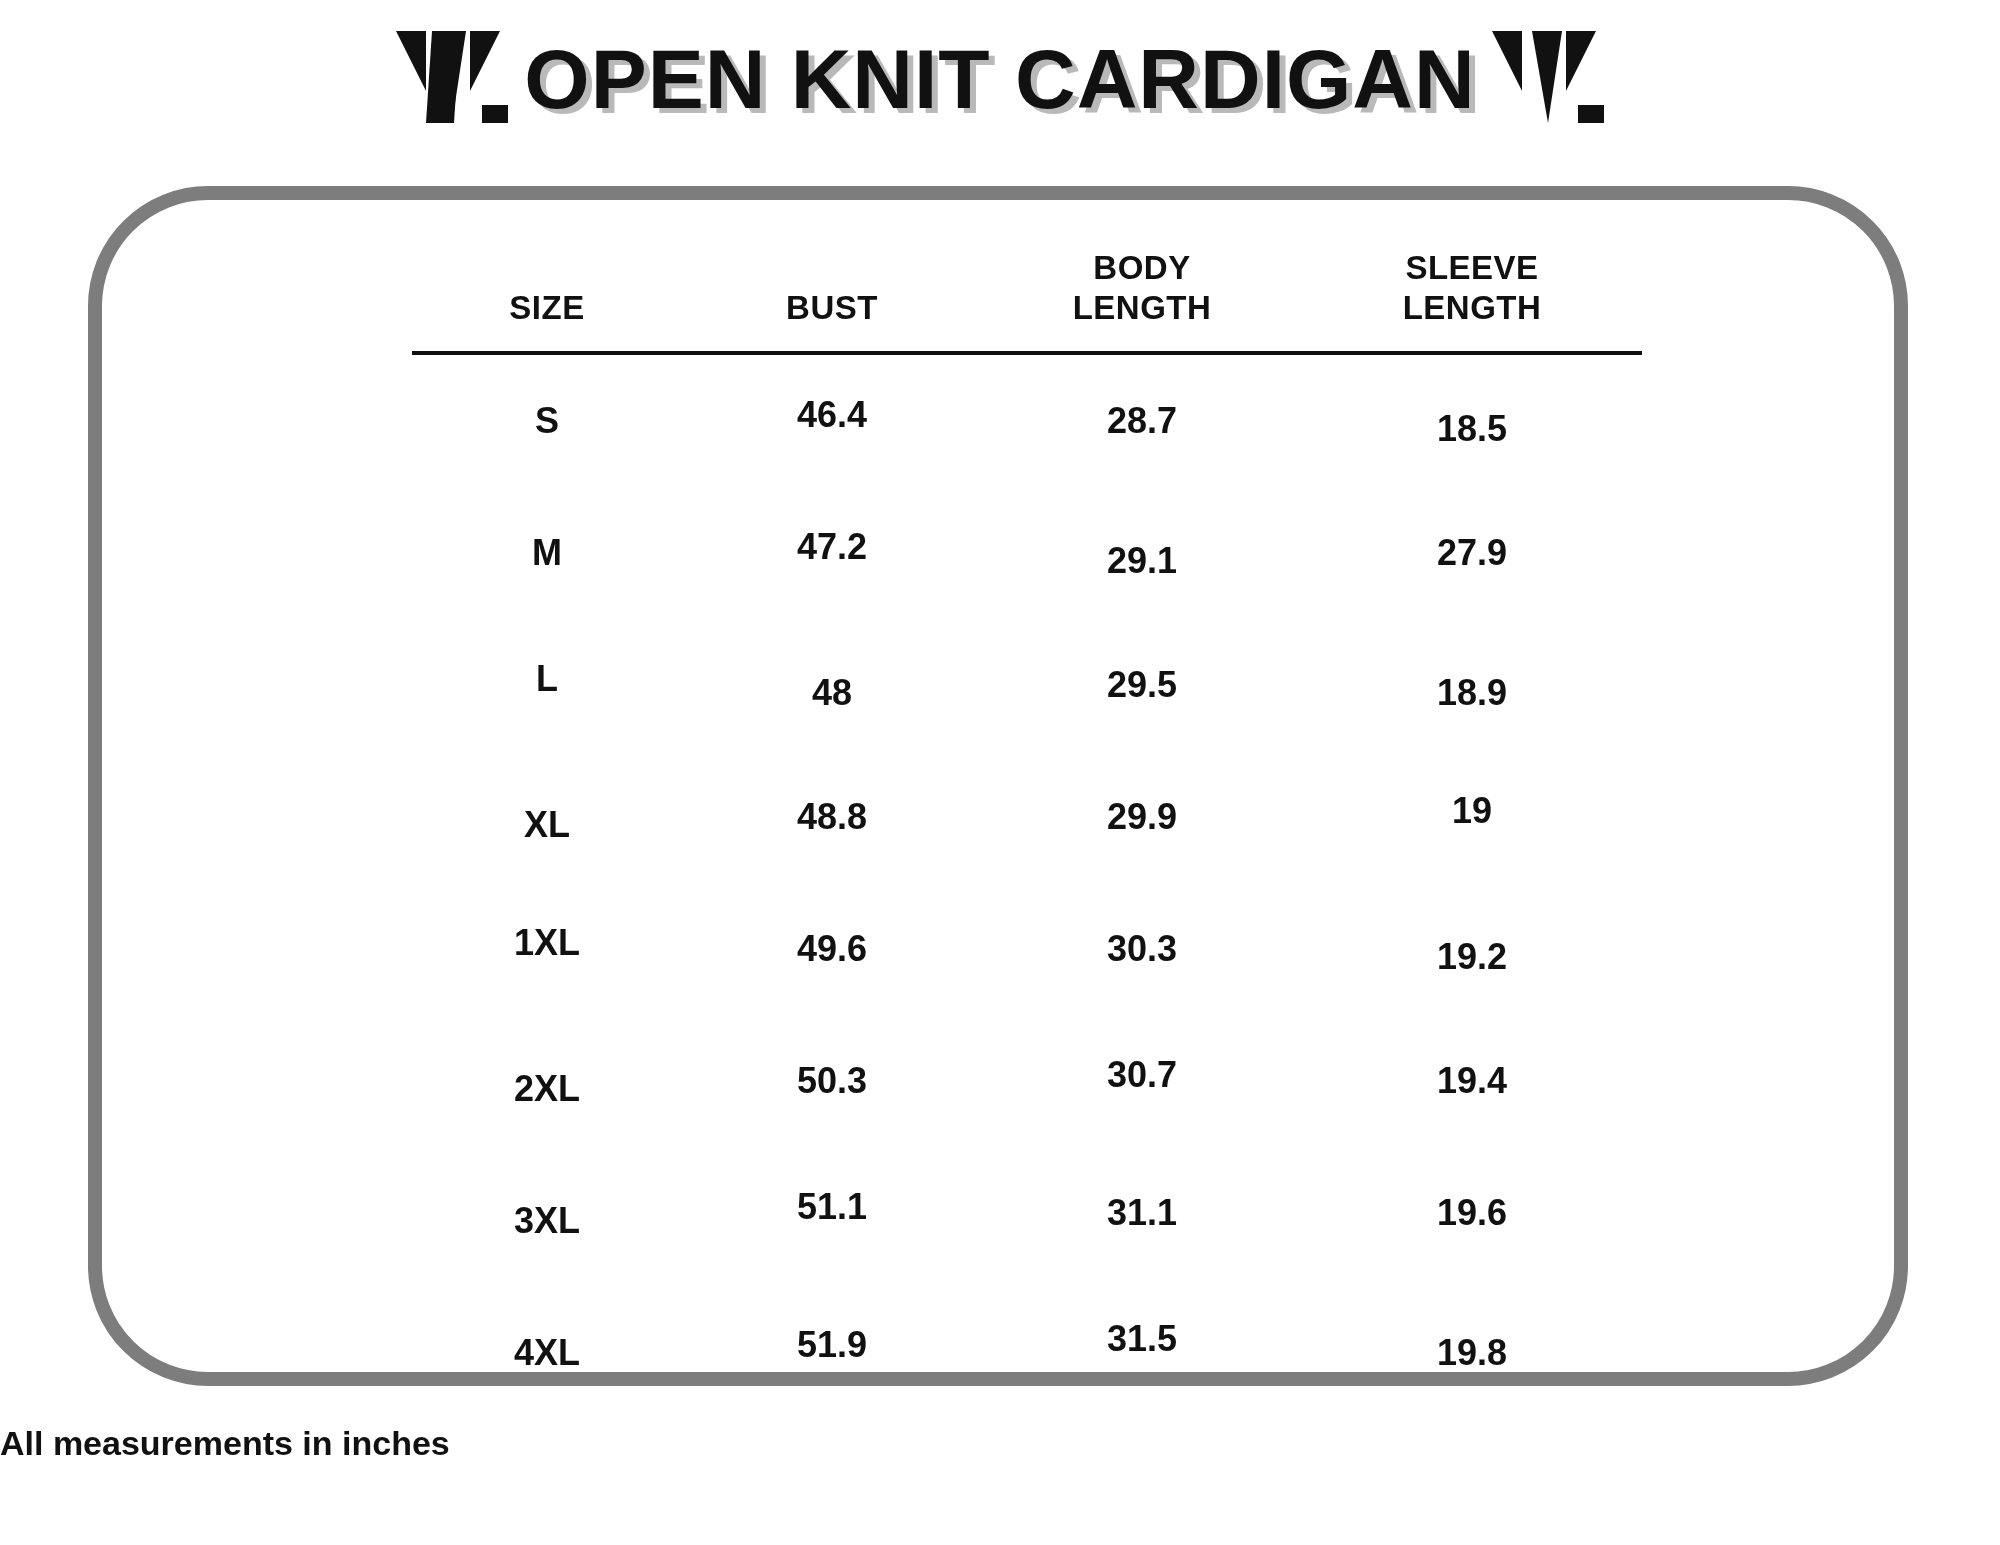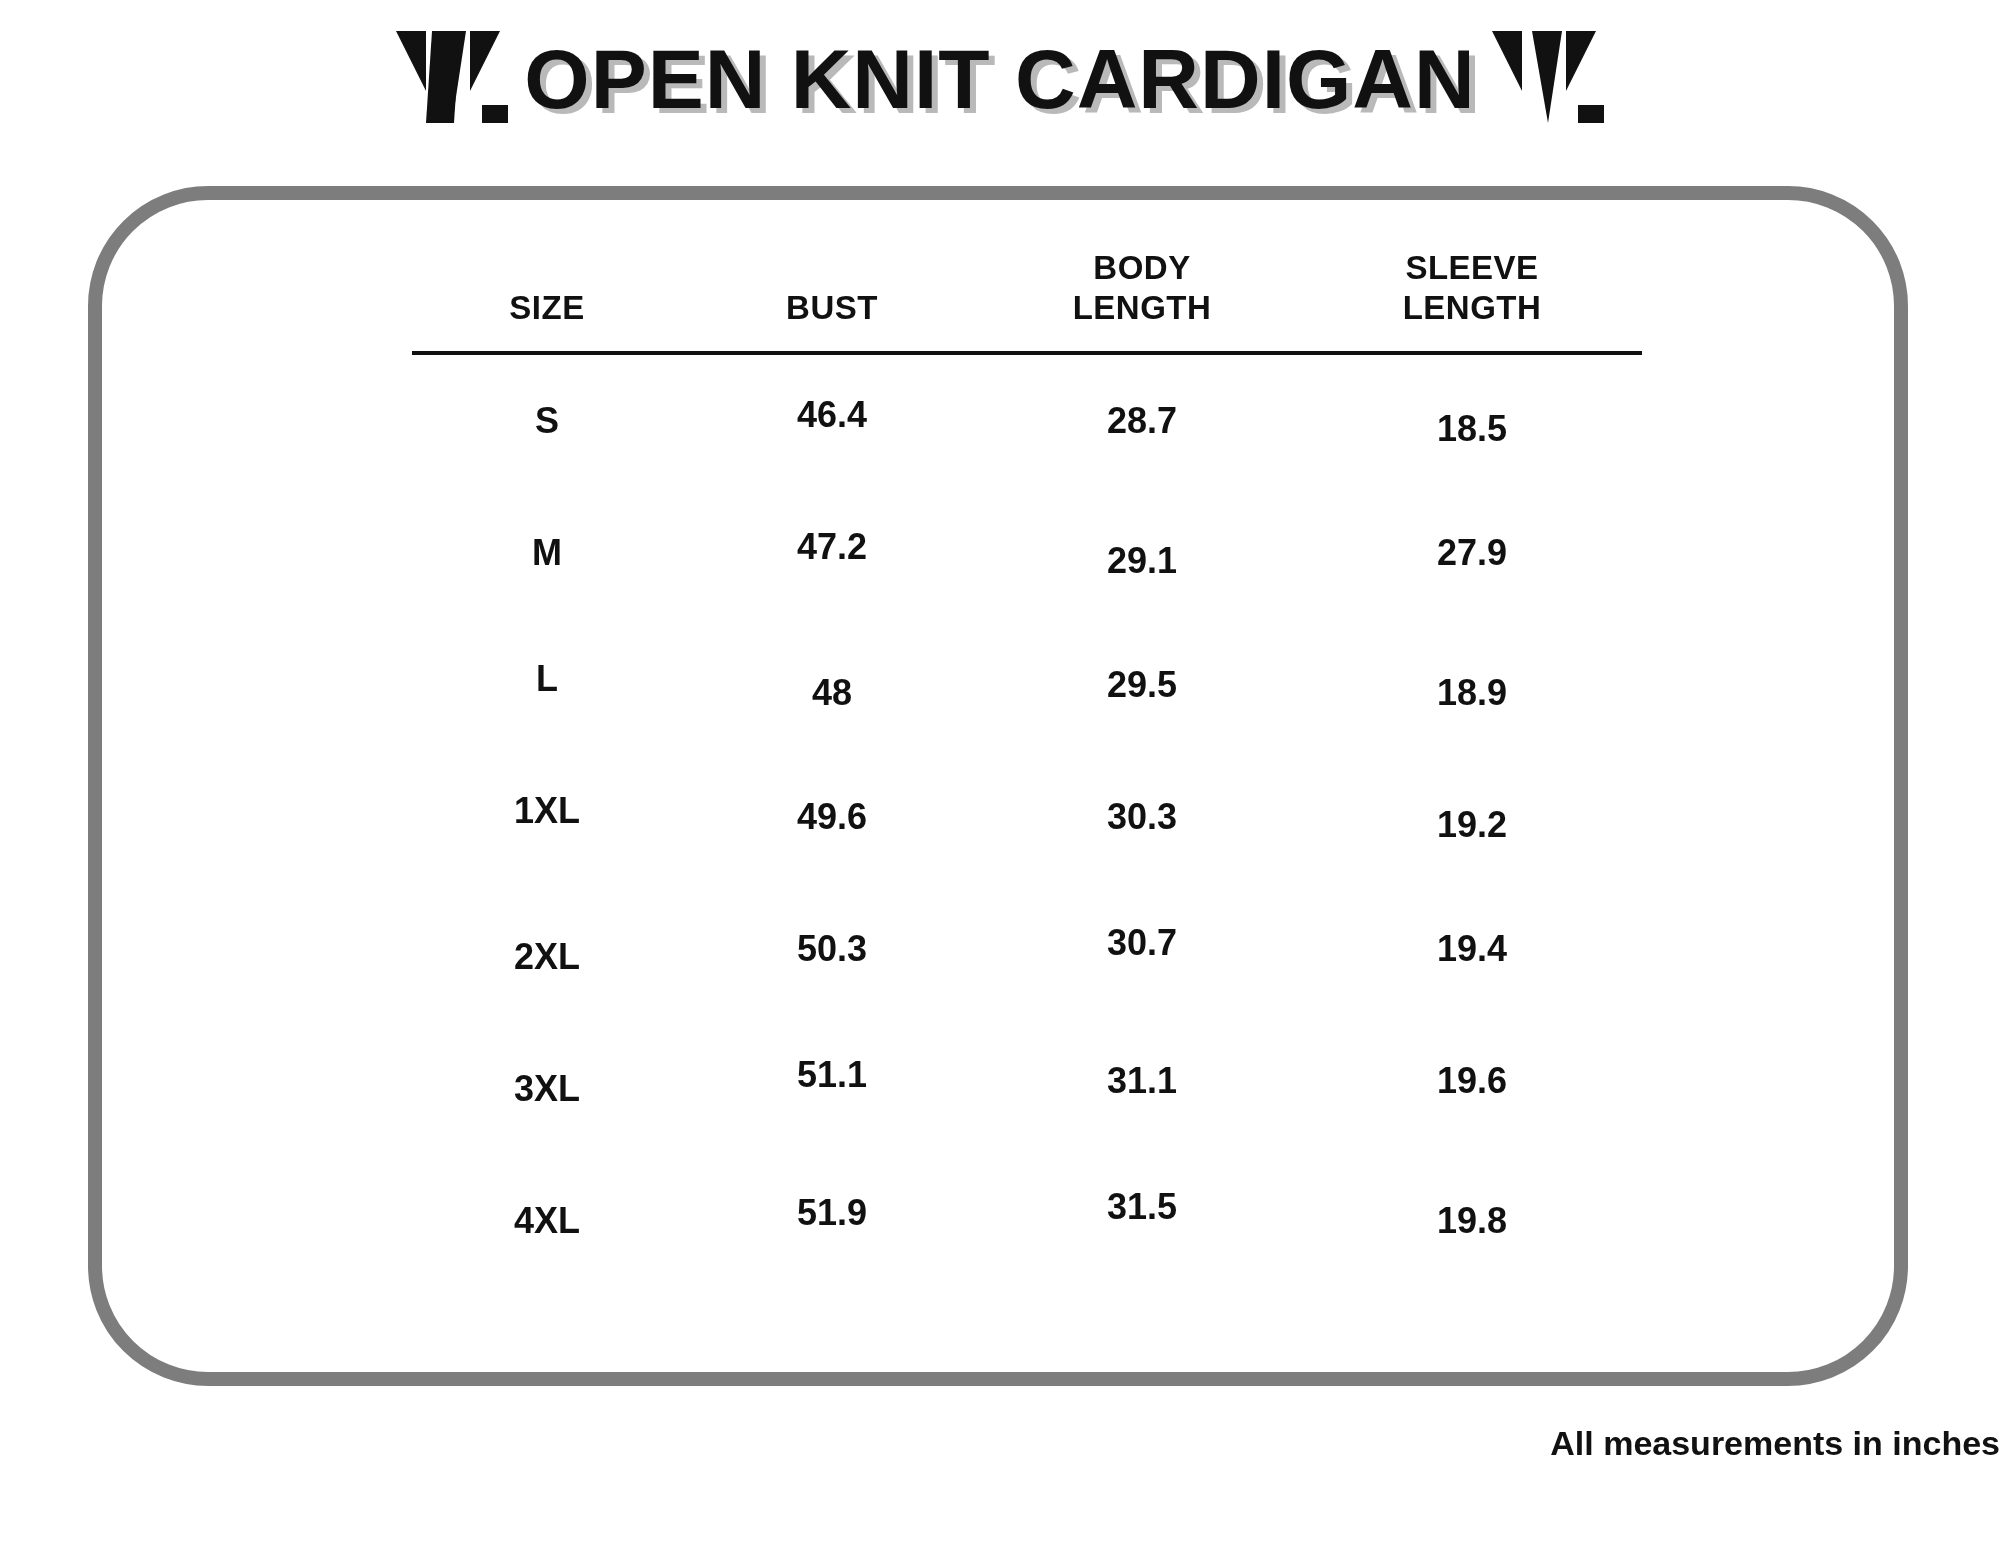--- a/index.html
+++ b/index.html
@@ -106,21 +106,21 @@
   table.size-table tbody td.up   { vertical-align: middle; padding-bottom: 12px; }
   table.size-table tbody td.dn   { vertical-align: middle; padding-top: 16px; }
   table.size-table tbody td.mid  { vertical-align: middle; }
 
   
   .footnote {
     position: absolute;
     left: 0;
     right: 0;
     top: 1424px;
-    text-align: right;
+    text-align: left;
     font-size: 34px;
     font-weight: bold;
     color: #111111;
   }
 </style>
 </head>
 <body>
 
 <div class="page">
 
@@ -187,20 +187,26 @@
             <td class="dn">29.1</td>
             <td class="mid">27.9</td>
           </tr>
           <tr>
             <td class="up">L</td>
             <td class="dn">48</td>
             <td class="mid">29.5</td>
             <td class="dn">18.9</td>
           </tr>
           <tr>
+            <td class="dn">XL</td>
+            <td class="mid">48.8</td>
+            <td class="mid">29.9</td>
+            <td class="up">19</td>
+          </tr>
+          <tr>
             <td class="up">1XL</td>
             <td class="mid">49.6</td>
             <td class="mid">30.3</td>
             <td class="dn">19.2</td>
           </tr>
           <tr>
             <td class="dn">2XL</td>
             <td class="mid">50.3</td>
             <td class="up">30.7</td>
             <td class="mid">19.4</td>

